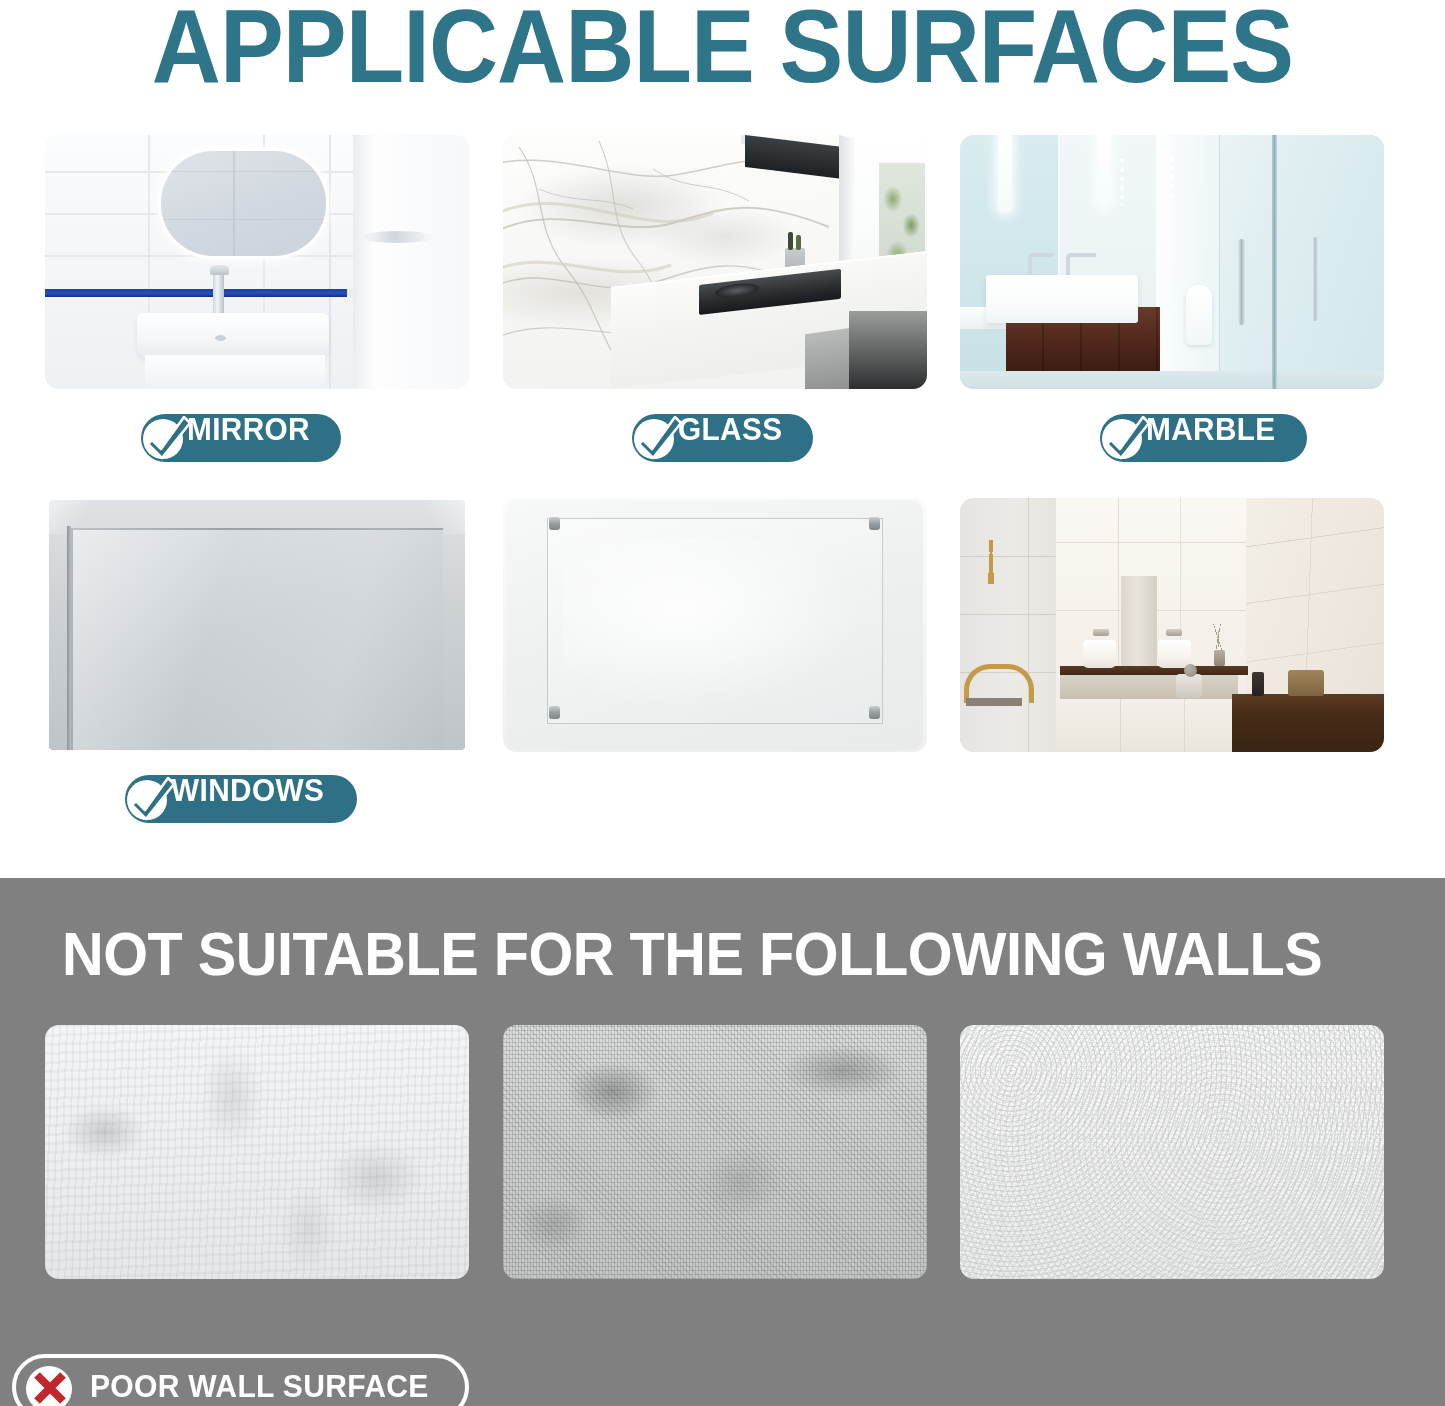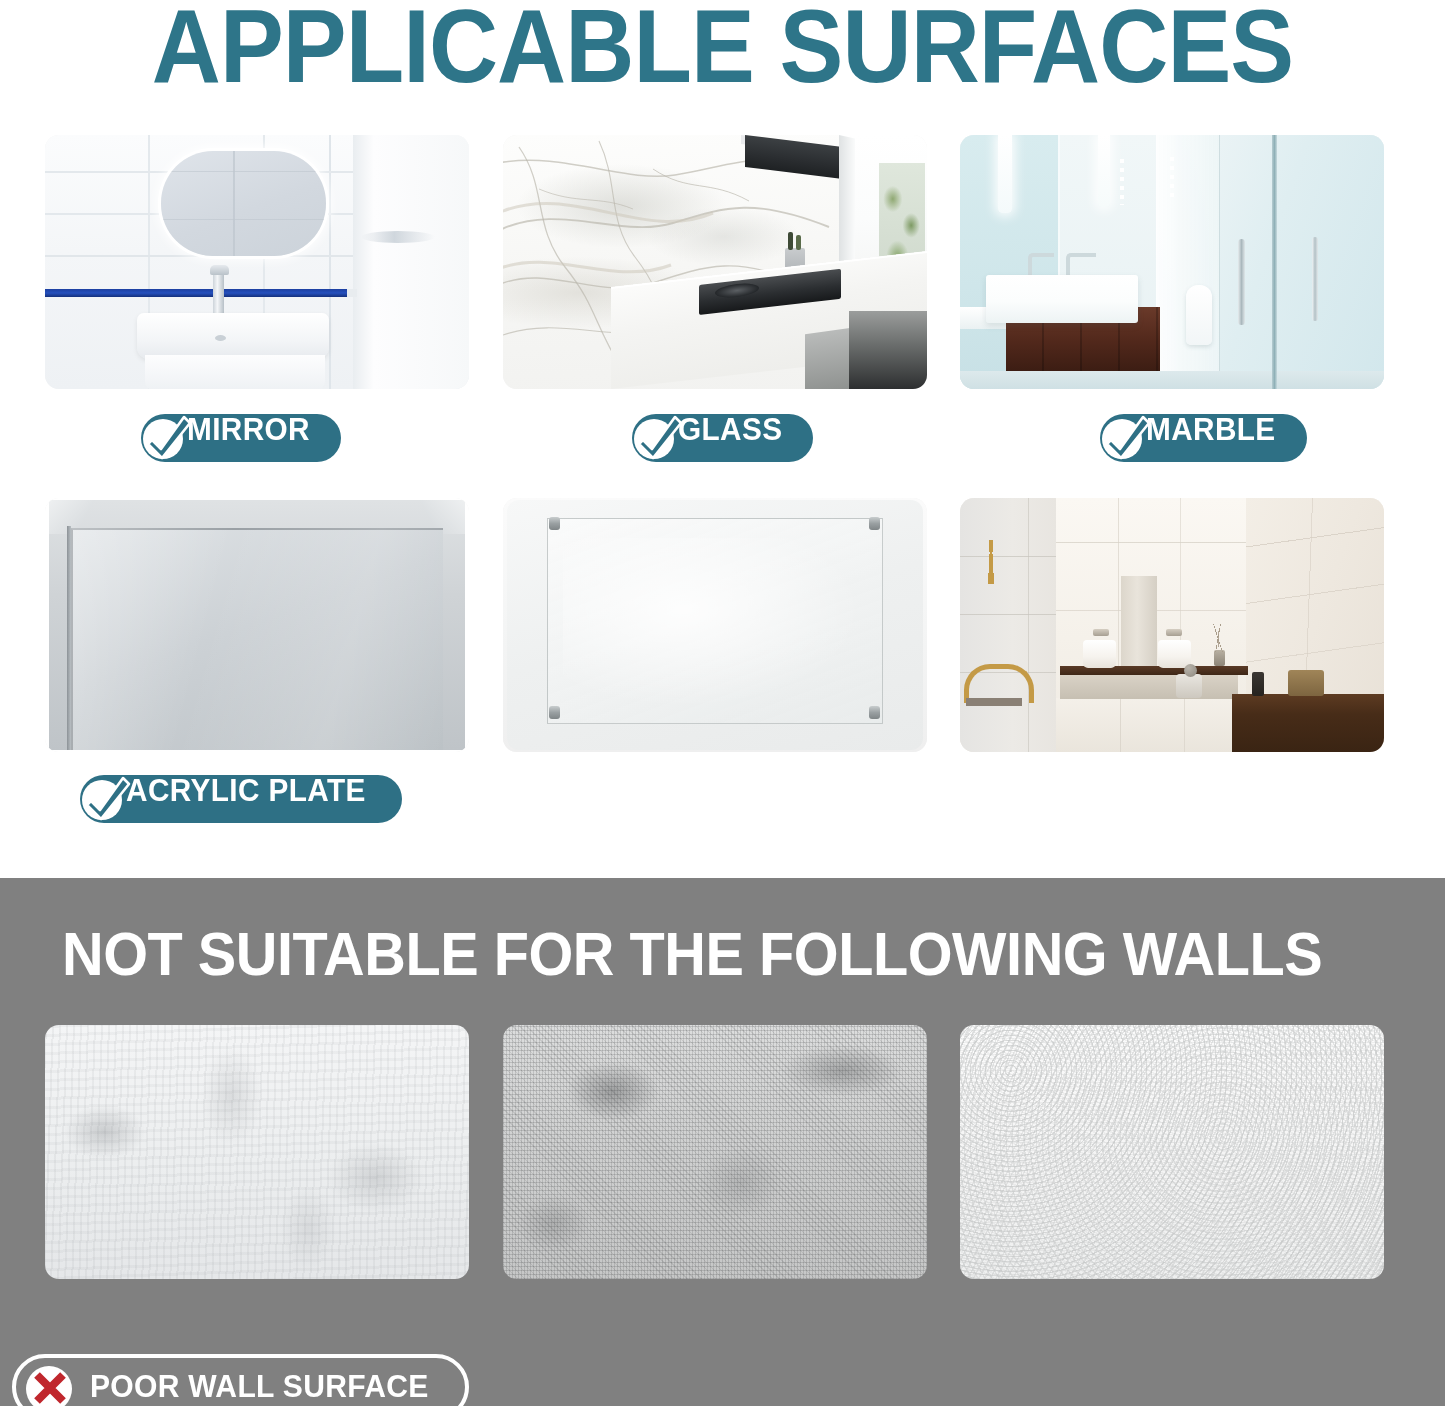--- a/index.html
+++ b/index.html
@@ -719,21 +719,21 @@
 
   <div class="badge-row" style="top:775px;">
     <div class="badge-cell">
       <div class="badge-good">
         <span class="check-wrap">
           <svg viewBox="0 0 54 54" width="54" height="54">
             <circle cx="24" cy="28" r="20" fill="#ffffff"></circle>
             <path d="M13 29 L22 38 L45 6 L51 12 L23 47 L9 33 Z" fill="#2E7085" stroke="#ffffff" stroke-width="2.6" stroke-linejoin="round"></path>
           </svg>
         </span>
-        <span class="label">ACRYLIC PLATE</span>
+        <span class="label">WINDOWS</span>
       </div>
     </div>
   </div>
 
   <div class="gray-band"></div>
 
   <div class="title-not-suitable">NOT SUITABLE FOR THE FOLLOWING WALLS</div>
 
   <div class="tile tex-poor" style="left:45px; top:1025px;"></div>
   <div class="tile tex-rough" style="left:503px; top:1025px;"></div>

